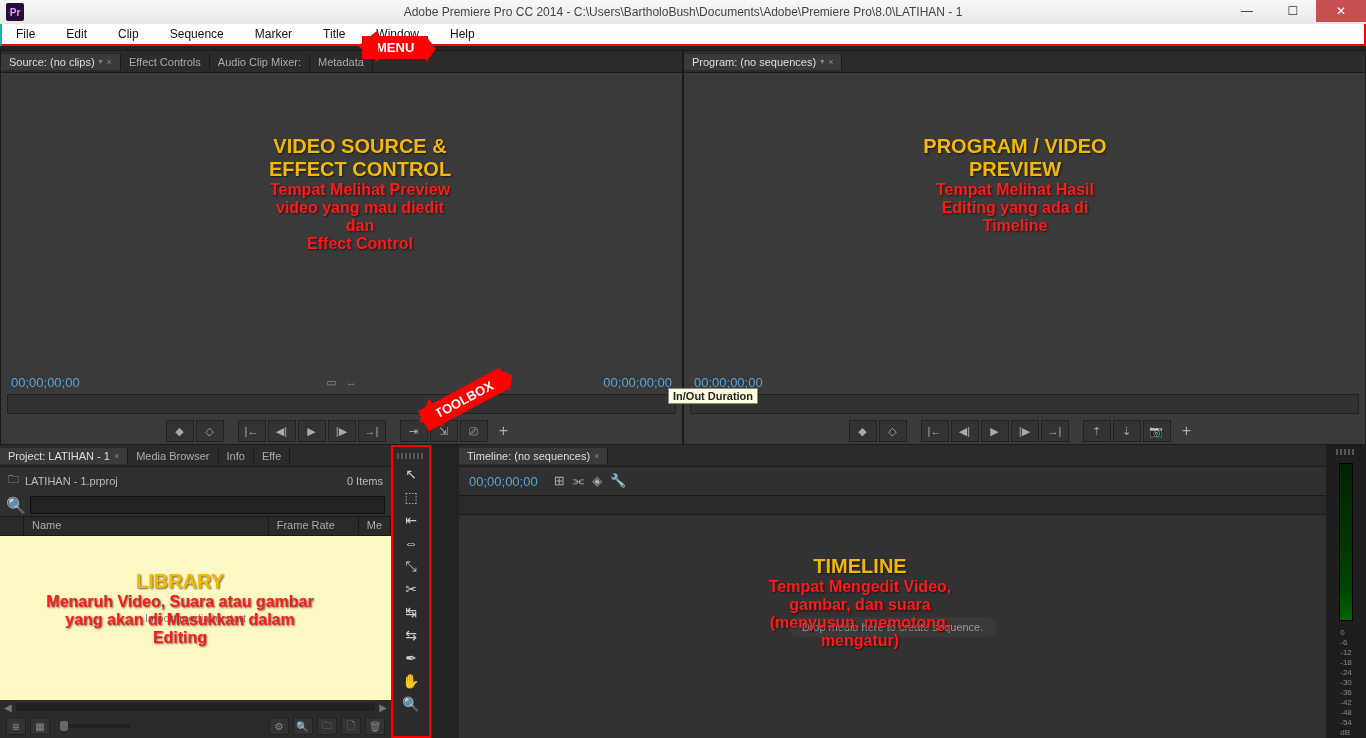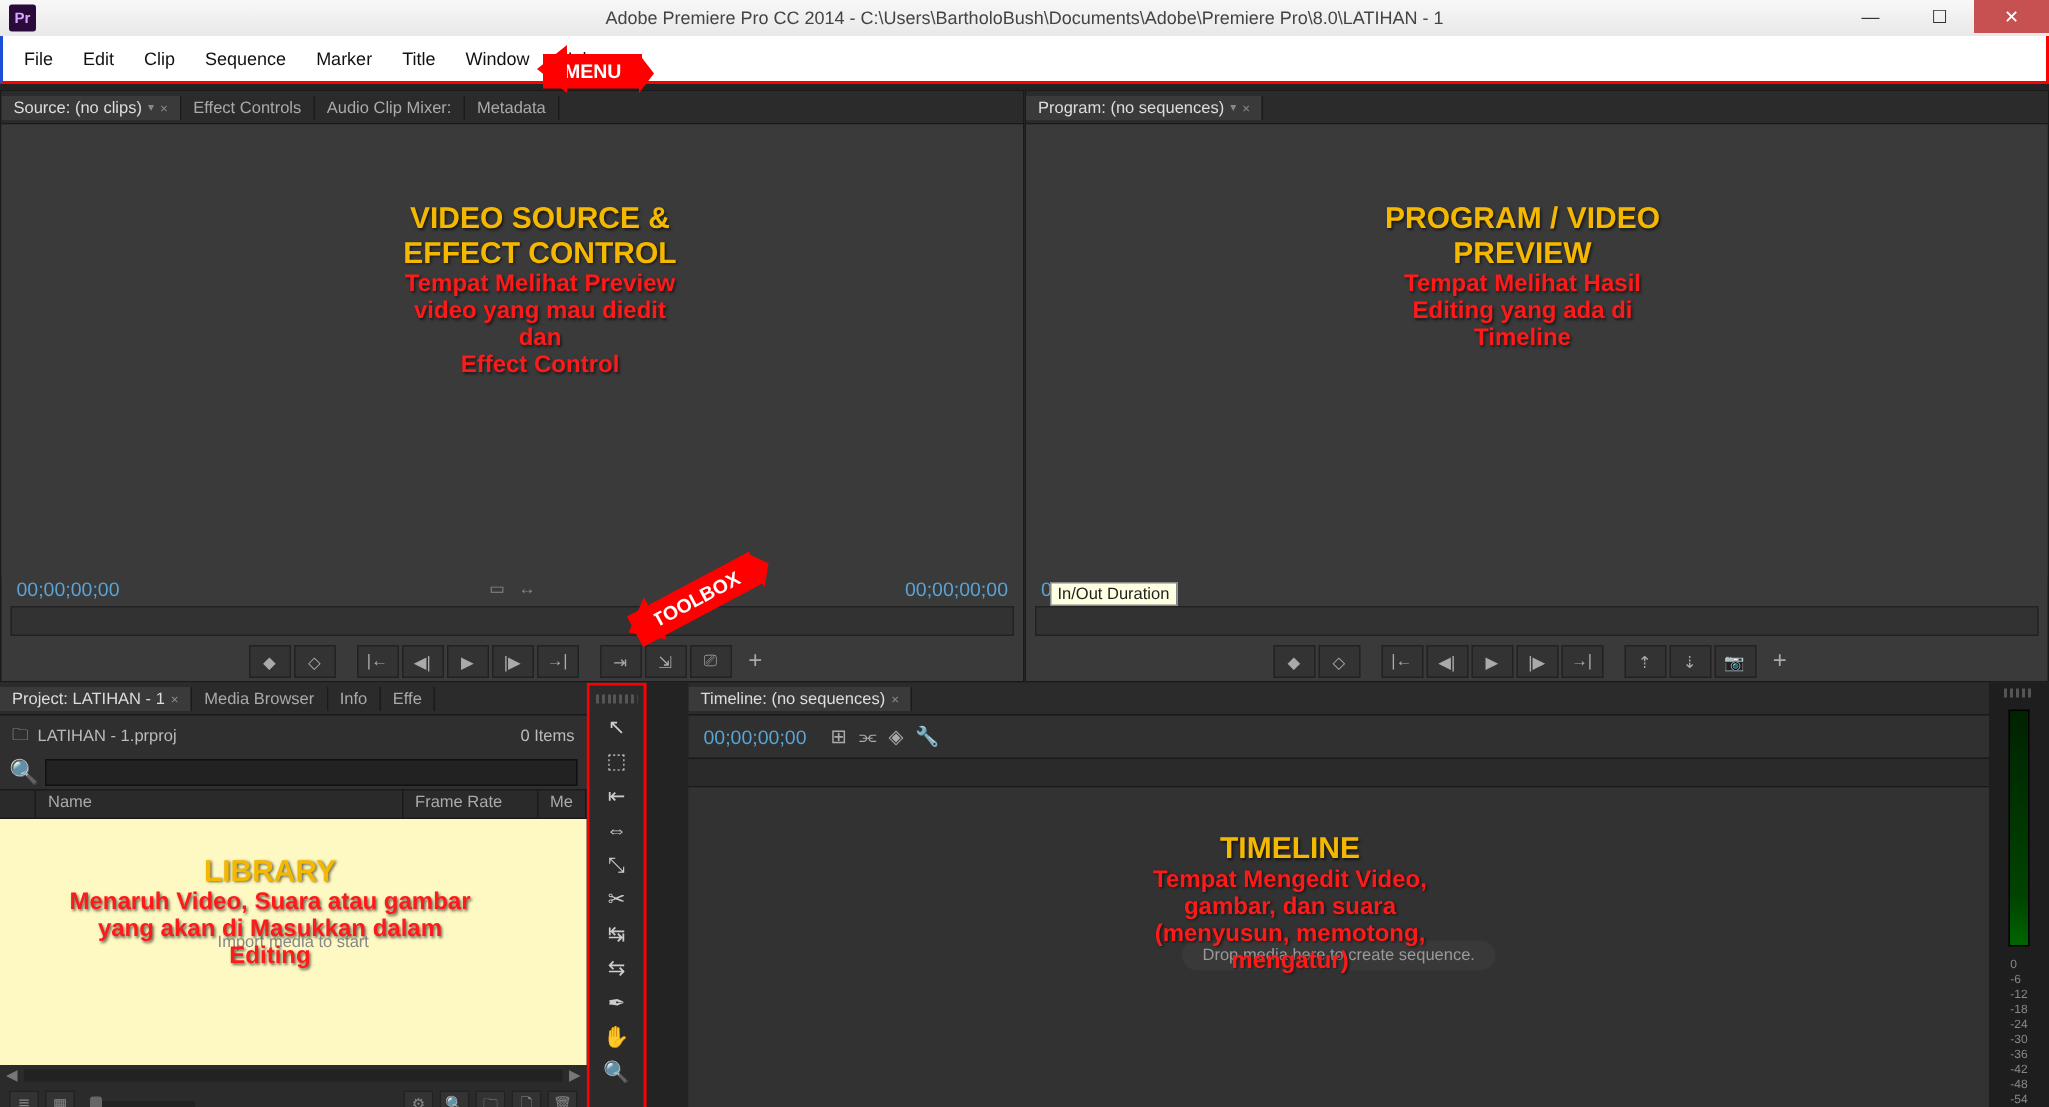--- a/index.html
+++ b/index.html
@@ -7,21 +7,21 @@
 
 
 .titlebar { height: 24px; background: linear-gradient(#f8f8f8,#e8e8e8); display:flex; align-items:center; position:relative; }
 .app-icon { width:18px; height:18px; background:#2a0a3a; margin:0 6px; border-radius:2px; display:flex; align-items:center; justify-content:center; color:#d8a8ff; font-size:10px; font-weight:bold;}
 .title-text { position:absolute; width:100%; text-align:center; font-size:12px; color:#444; pointer-events:none;}
 .win-btns { position:absolute; right:0; top:0; display:flex; }
 .win-btn { width:46px; height:22px; display:flex; align-items:center; justify-content:center; font-size:12px; color:#333;}
 .win-close { background:#c75050; color:#fff; width:50px;}
 
 
-.menubar { height:32px; background:#fff; display:flex; align-items:center; padding:0 4px; border:2px solid #ff0000; border-top:none; border-left:2px solid #1d4ed8;}
+.menubar { height:22px; background:#fff; display:flex; align-items:center; padding:0 4px; border:2px solid #ff0000; border-top:none; border-left:2px solid #14b8a6;gap:11px;}
 .menu-item { padding:2px 10px; font-size:12px; color:#111; cursor:pointer;}
 
 
 .workspace-bar { height:4px; background:#232323;}
 .row1 { display:flex; height:395px; }
 .panel { background:#3a3a3a; display:flex; flex-direction:column; position:relative; }
 .panel-border { border:1px solid #1a1a1a;}
 .panel-tabs { height:22px; background:#2b2b2b; display:flex; align-items:center; border-bottom:1px solid #1a1a1a; overflow:hidden;}
 .tab { padding:2px 8px; font-size:11px; color:#aaa; background:#2b2b2b; border-right:1px solid #1a1a1a; display:flex; align-items:center; gap:4px;}
 .tab.active { background:#3a3a3a; color:#ddd;}
@@ -305,13 +305,13 @@
 </div>
 <div class="ann" style="left:10px; top:570px; width:340px;">
   <div class="h" id="ann-lib-h">LIBRARY</div>
     <div class="s" id="ann-lib-s">Menaruh Video, Suara atau gambar<br>yang akan di Masukkan dalam<br>Editing</div>
 </div>
 <div class="ann" style="left:640px; top:555px; width:440px;">
   <div class="h" id="ann-tl-h">TIMELINE</div>
     <div class="s" id="ann-tl-s">Tempat Mengedit Video,<br>gambar, dan suara<br>(menyusun, memotong,<br>mengatur)</div>
 </div>
 
-<div class="tooltip" style="left:700px; top:388px;">In/Out Duration</div>
+<div class="tooltip" style="left:668px; top:388px;font-weight:bold;">In/Out Duration</div>
 
 </body></html>

